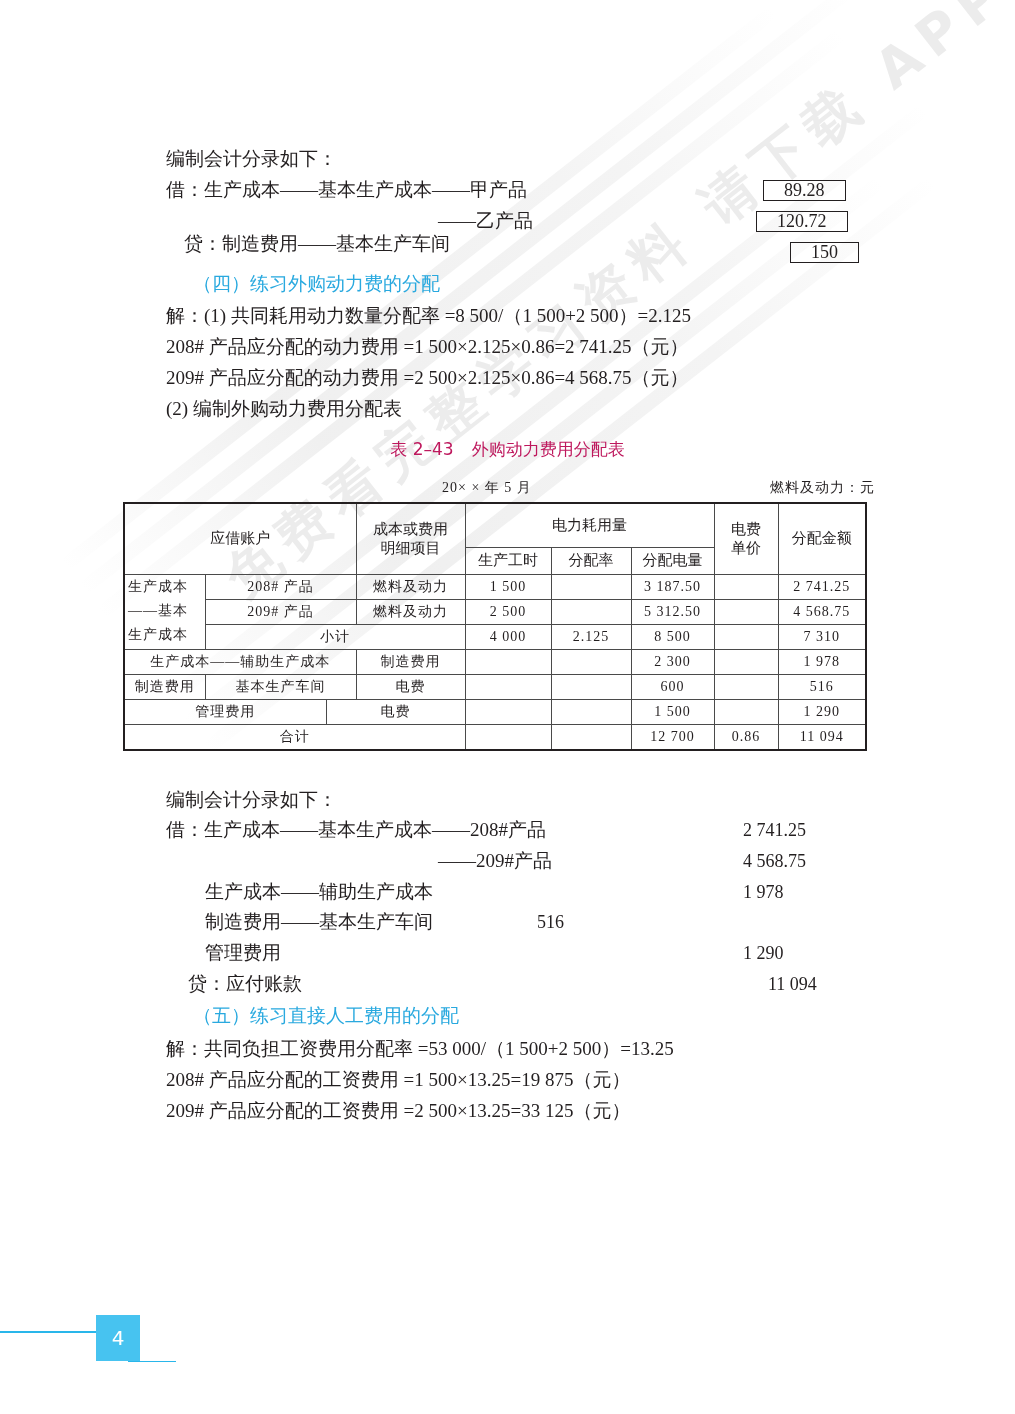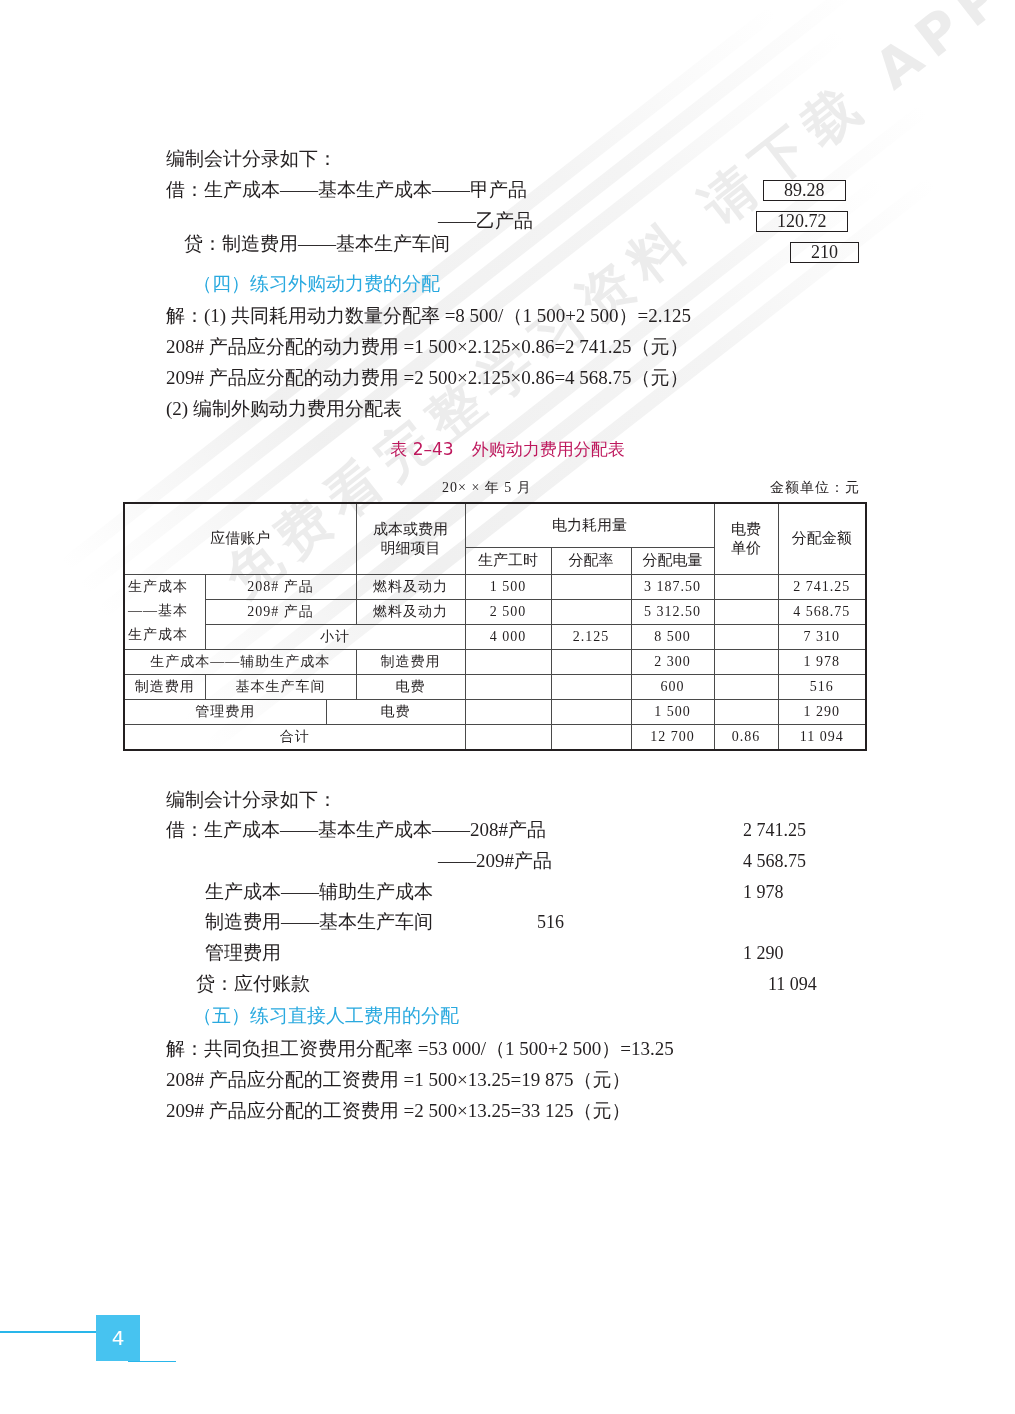--- a/index.html
+++ b/index.html
@@ -80,33 +80,33 @@
 </div>
 
 <div class="content">
 
   <div class="line" style="left:166px;top:147px;">编制会计分录如下：</div>
   <div class="line" style="left:166px;top:178px;">借：生产成本——基本生产成本——甲产品</div>
   <div class="amt" style="left:763px;top:178px;"><span class="boxed">89.28</span></div>
   <div class="line" style="left:438px;top:209px;">——乙产品</div>
   <div class="amt" style="left:756px;top:209px;"><span class="boxed">120.72</span></div>
   <div class="line" style="left:184px;top:232px;">贷：制造费用——基本生产车间</div>
-  <div class="amt" style="left:790px;top:240px;"><span class="boxed">210</span></div>
+  <div class="amt" style="left:790px;top:240px;"><span class="boxed">150</span></div>
 
   <div class="heading" style="left:157px;top:271px;">（四）练习外购动力费的分配</div>
   <div class="line" style="left:166px;top:304px;">解：(1) 共同耗用动力数量分配率 =8 500/（1 500+2 500）=2.125</div>
   <div class="line" style="left:166px;top:335px;">208# 产品应分配的动力费用 =1 500×2.125×0.86=2 741.25（元）</div>
   <div class="line" style="left:166px;top:366px;">209# 产品应分配的动力费用 =2 500×2.125×0.86=4 568.75（元）</div>
   <div class="line" style="left:166px;top:397px;text-align:center;">(2) 编制外购动力费用分配表</div>
 
   <div class="caption">
     <span class="num">表 2–43</span><span>外购动力费用分配表</span>
   </div>
   <div class="meta" style="left:442px;">20× × 年 5 月</div>
-  <div class="meta" style="left:770px;">金额单位：元</div>
+  <div class="meta" style="left:770px;">燃料及动力：元</div>
 
   <table class="alloc">
     <colgroup>
       <col style="width:81px">
         <col style="width:121px">
         <col style="width:30px">
         <col style="width:109px">
       <col style="width:86px">
         <col style="width:80px">
         <col style="width:83px">
@@ -203,21 +203,21 @@
   <div class="line" style="left:166px;top:818px;">借：生产成本——基本生产成本——208#产品</div>
   <div class="amt" style="left:743px;top:818px;">2 741.25</div>
   <div class="line" style="left:438px;top:849px;text-align:center;">——209#产品</div>
   <div class="amt" style="left:743px;top:849px;">4 568.75</div>
   <div class="line" style="left:205px;top:880px;">生产成本——辅助生产成本</div>
   <div class="amt" style="left:743px;top:880px;">1 978</div>
   <div class="line" style="left:205px;top:910px;">制造费用——基本生产车间</div>
   <div class="amt" style="left:537px;top:910px;">516</div>
   <div class="line" style="left:205px;top:941px;">管理费用</div>
   <div class="amt" style="left:743px;top:941px;">1 290</div>
-  <div class="line" style="left:196px;top:972px;">贷：应付账款</div>
+  <div class="line" style="left:188px;top:972px;">贷：应付账款</div>
   <div class="amt" style="left:768px;top:972px;">11 094</div>
 
   <div class="heading" style="left:157px;top:1003px;">（五）练习直接人工费用的分配</div>
   <div class="line" style="left:166px;top:1037px;">解：共同负担工资费用分配率 =53 000/（1 500+2 500）=13.25</div>
   <div class="line" style="left:166px;top:1068px;">208# 产品应分配的工资费用 =1 500×13.25=19 875（元）</div>
   <div class="line" style="left:166px;top:1099px;">209# 产品应分配的工资费用 =2 500×13.25=33 125（元）</div>
 
   <div class="pagenum-line"></div>
   <div class="pagenum-line2"></div>
   <div class="pagenum-box">4</div>

